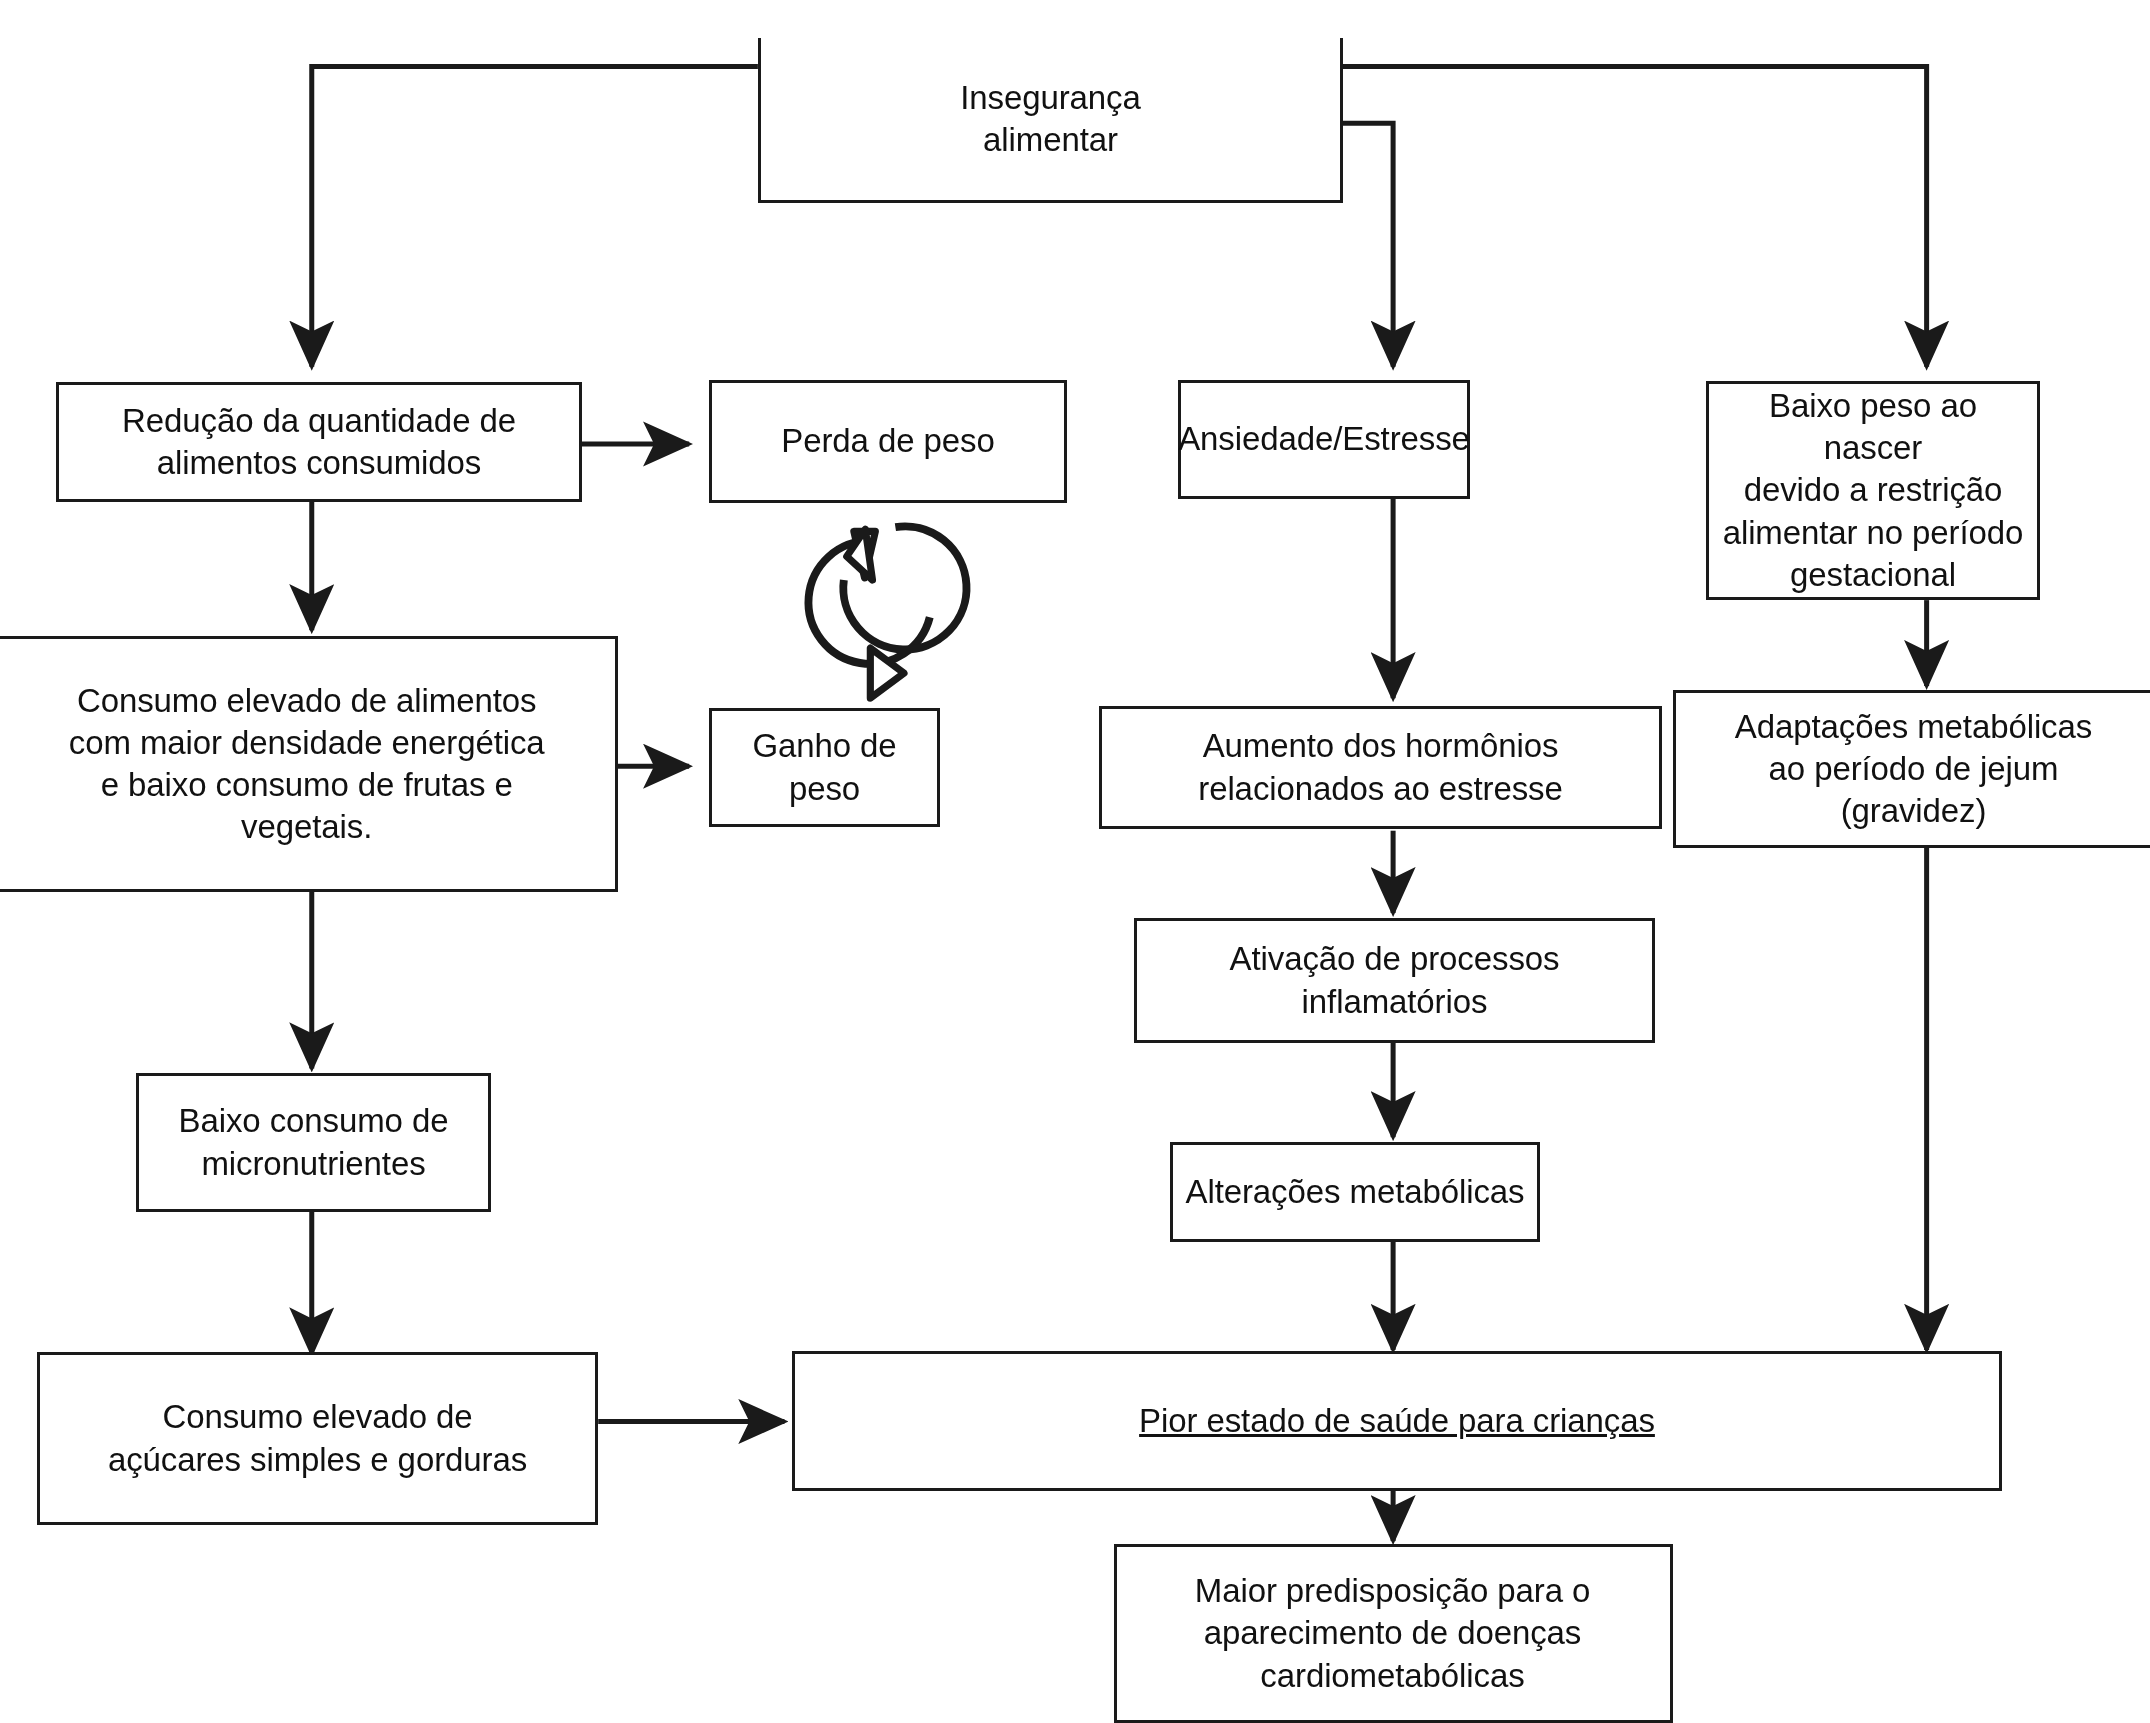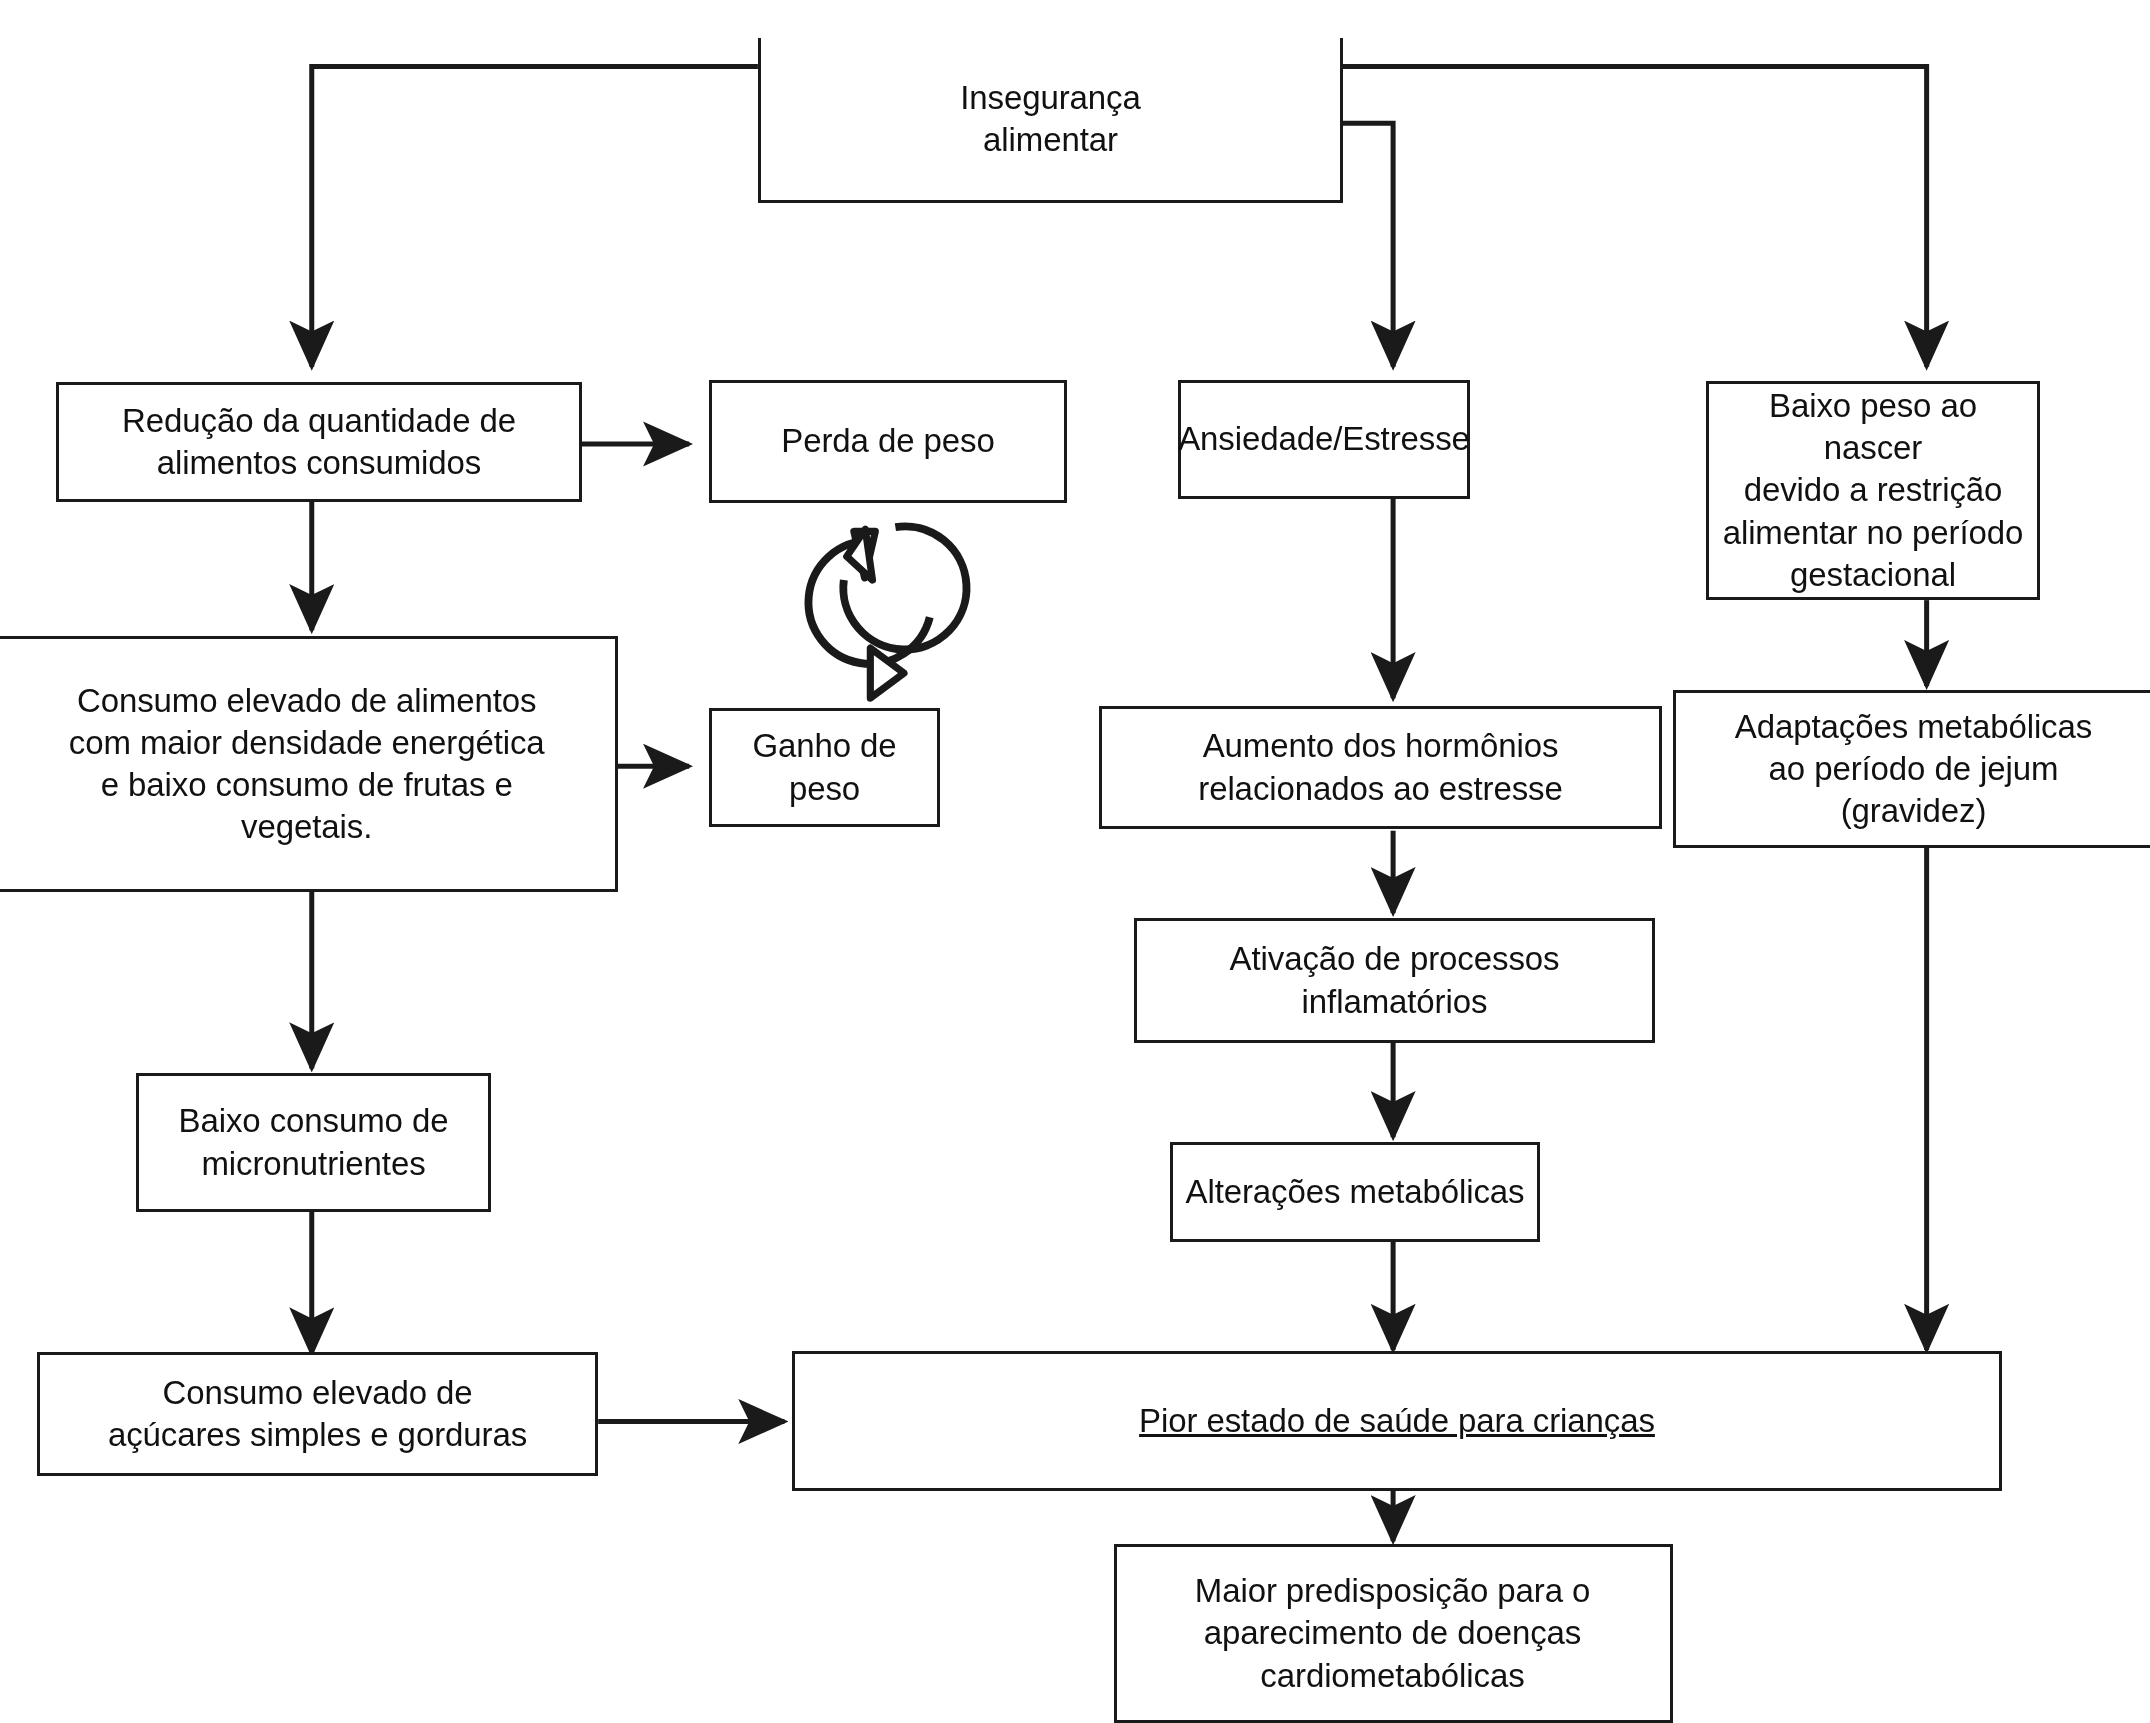--- a/index.html
+++ b/index.html
@@ -153,21 +153,21 @@
 
   <div class="node-box" style="left:136px; top:1073px; width:355px; height:139px;">
     <span class="node-label">Baixo consumo de
 micronutrientes</span>
   </div>
 
   <div class="node-box" style="left:1170px; top:1142px; width:370px; height:100px;">
     <span class="node-label">Alterações metabólicas</span>
   </div>
 
-  <div class="node-box" style="left:37px; top:1352px; width:561px; height:124px;">
+  <div class="node-box" style="left:37px; top:1352px; width:561px; height:173px;">
     <span class="node-label">Consumo elevado de
 açúcares simples e gorduras</span>
   </div>
 
   <div class="node-box" style="left:792px; top:1351px; width:1210px; height:140px;text-decoration:underline;">
     <span class="node-label">Pior estado de saúde para crianças</span>
   </div>
 
   <div class="node-box" style="left:1114px; top:1544px; width:559px; height:179px; border-bottom-width:3.6px;padding-left:8px;">
     <span class="node-label">Maior predisposição para o

